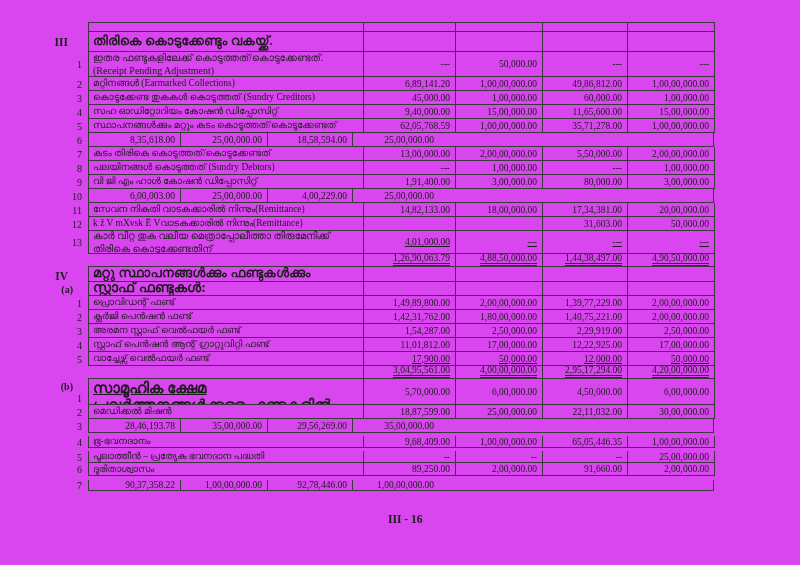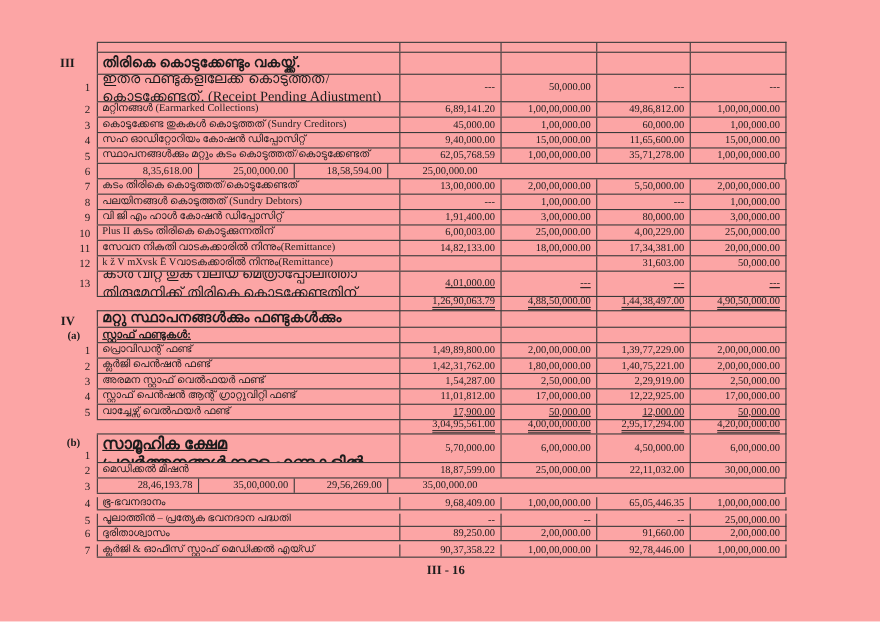--- a/index.html
+++ b/index.html
@@ -1,18 +1,18 @@
 <!DOCTYPE html>
 <html><head>
 <meta charset="utf-8">
 <style>
   * { box-sizing: border-box; margin: 0; padding: 0; }
   html,body { background:#ffffff; }
   body { font-family: "Liberation Serif", "DejaVu Serif", serif; color:#1c1c1c; }
-  .page { position:relative; width:800px; height:565px; background:#fca5a5; padding-top:38px; overflow:hidden; }
+  .page { position:relative; width:800px; height:565px; background:#d946ef; padding-top:22px; overflow:hidden; }
 
   .trow { display:flex; width:714px; }
   .gut  { width:88px; flex:none; display:flex; align-items:center; justify-content:flex-end; }
   .no   { font-size:10px; padding-right:6px; }
   .roman{ font-size:11.5px; font-weight:bold; padding-right:20px; }
   .tag  { font-size:10px; font-weight:bold; padding-right:15px; }
 
   .cells{ flex:1; display:flex; border-bottom:1px solid #3a3a3a; border-right:1.5px solid #3a3a3a; }
   .top .cells { border-top:1.5px solid #3a3a3a; }
   .thick .cells { border-bottom-width:1.5px; }
@@ -20,22 +20,22 @@
           display:flex; align-items:center; font-size:9.5px; line-height:1.15; overflow:hidden; }
   .desc.multi { display:block; padding-top:1px; }
   .v    { border-left:1px solid #3a3a3a; display:flex; align-items:center; justify-content:flex-end;
           padding-right:5px; font-size:9.5px; overflow:hidden; }
   .v1{width:92px;} .v2{width:87px;} .v3{width:85px;} .v4{width:87px;flex:none;}
 
   .h14{height:14px;} .h13{height:13px;} .h15{height:15px;align-items:flex-end;} .h10{height:10px;}
   .h20{height:20px;} .h25{height:25px;} .h23{height:23px;} .h26{height:26px;}
 
   .sec-title { font-size:13px; font-weight:bold; letter-spacing:.2px; }
-  .sub-title { font-size:10px; font-weight:bold; text-decoration:underline; }
-  .small { font-size:13px; line-height:1.3; }
+  .sub-title { font-size:14px; font-weight:bold; }
+  .small { font-size:10px; line-height:1.3; }
   .total-label { justify-content:center; font-size:9px;margin-top:36px; }
   .u  { text-decoration:underline; }
   .uu { border-bottom:3px double #2b2b2b; line-height:1.05; }
   .bhead { font-size:15px; font-weight:bold; text-decoration:underline; margin-bottom:2px; }
   .bsub  { font-size:9px; }
   .gut.split { flex-direction:column; align-items:flex-end; justify-content:space-between; padding:2px 0 1px; }
 
   .footer { position:absolute; left:388px; top:513px; font-size:11.5px; font-weight:bold; }
 </style>
 </head>
@@ -181,21 +181,20 @@
         <div class="v v3">80,000.00</div>
         <div class="v v4">3,00,000.00</div>
       </div>
     </div>
 
   <div class="trow h14">
       <div class="gut">
         <span class="no">10</span>
       </div>
       <div class="cells">
-        <div class="desc">Plus II  കടം തിരികെ  കൊടുക്കുന്നതിന്</div>
         <div class="v v1">6,00,003.00</div>
         <div class="v v2">25,00,000.00</div>
         <div class="v v3">4,00,229.00</div>
         <div class="v v4">25,00,000.00</div>
       </div>
     </div>
 
   <div class="trow h14">
       <div class="gut">
         <span class="no">11</span>
@@ -459,21 +458,20 @@
         <div class="v v3">91,660.00</div>
         <div class="v v4">2,00,000.00</div>
       </div>
     </div>
 
   <div class="trow h15 thick">
       <div class="gut">
         <span class="no">7</span>
       </div>
       <div class="cells">
-        <div class="desc">ക്ലർജി &amp; ഓഫീസ് സ്റ്റാഫ് മെഡിക്കൽ എയ്ഡ്</div>
         <div class="v v1">90,37,358.22</div>
         <div class="v v2">1,00,00,000.00</div>
         <div class="v v3">92,78,446.00</div>
         <div class="v v4">1,00,00,000.00</div>
       </div>
     </div>
 
   <div class="footer">III - 16</div>
 </div>
 

